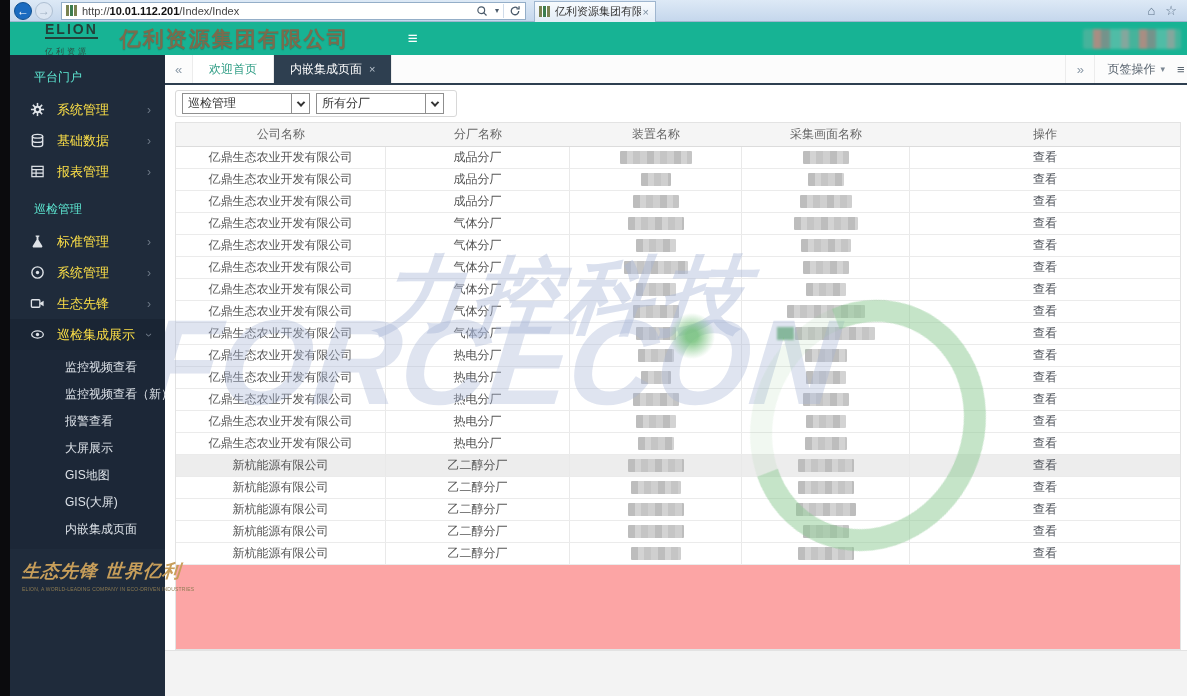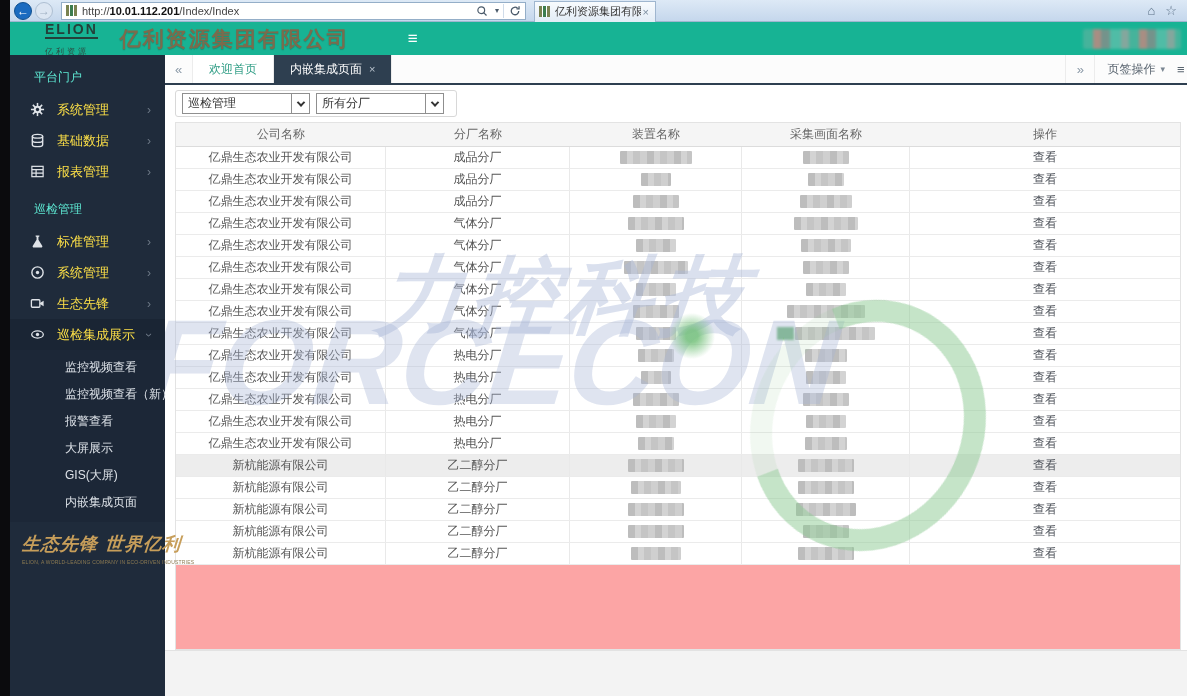--- a/index.html
+++ b/index.html
@@ -238,20 +238,21 @@
             </svg>
           </span>
           <span class="s-label">巡检集成展示</span>
           <span class="s-chev">›</span>
         </div>
         <div class="submenu">
           <div class="sub-item">监控视频查看</div>
           <div class="sub-item">监控视频查看（新）</div>
           <div class="sub-item">报警查看</div>
           <div class="sub-item">大屏展示</div>
+          <div class="sub-item">GIS地图</div>
           <div class="sub-item">GIS(大屏)</div>
           <div class="sub-item">内嵌集成页面</div>
         </div>
       </div>
     <div class="slogan-wrap">
       <div class="slogan">生态先锋 世界亿利</div>
       <div class="slogan-sub">ELION, A WORLD-LEADING COMPANY IN ECO-DRIVEN INDUSTRIES</div>
     </div>
   </div>
 

